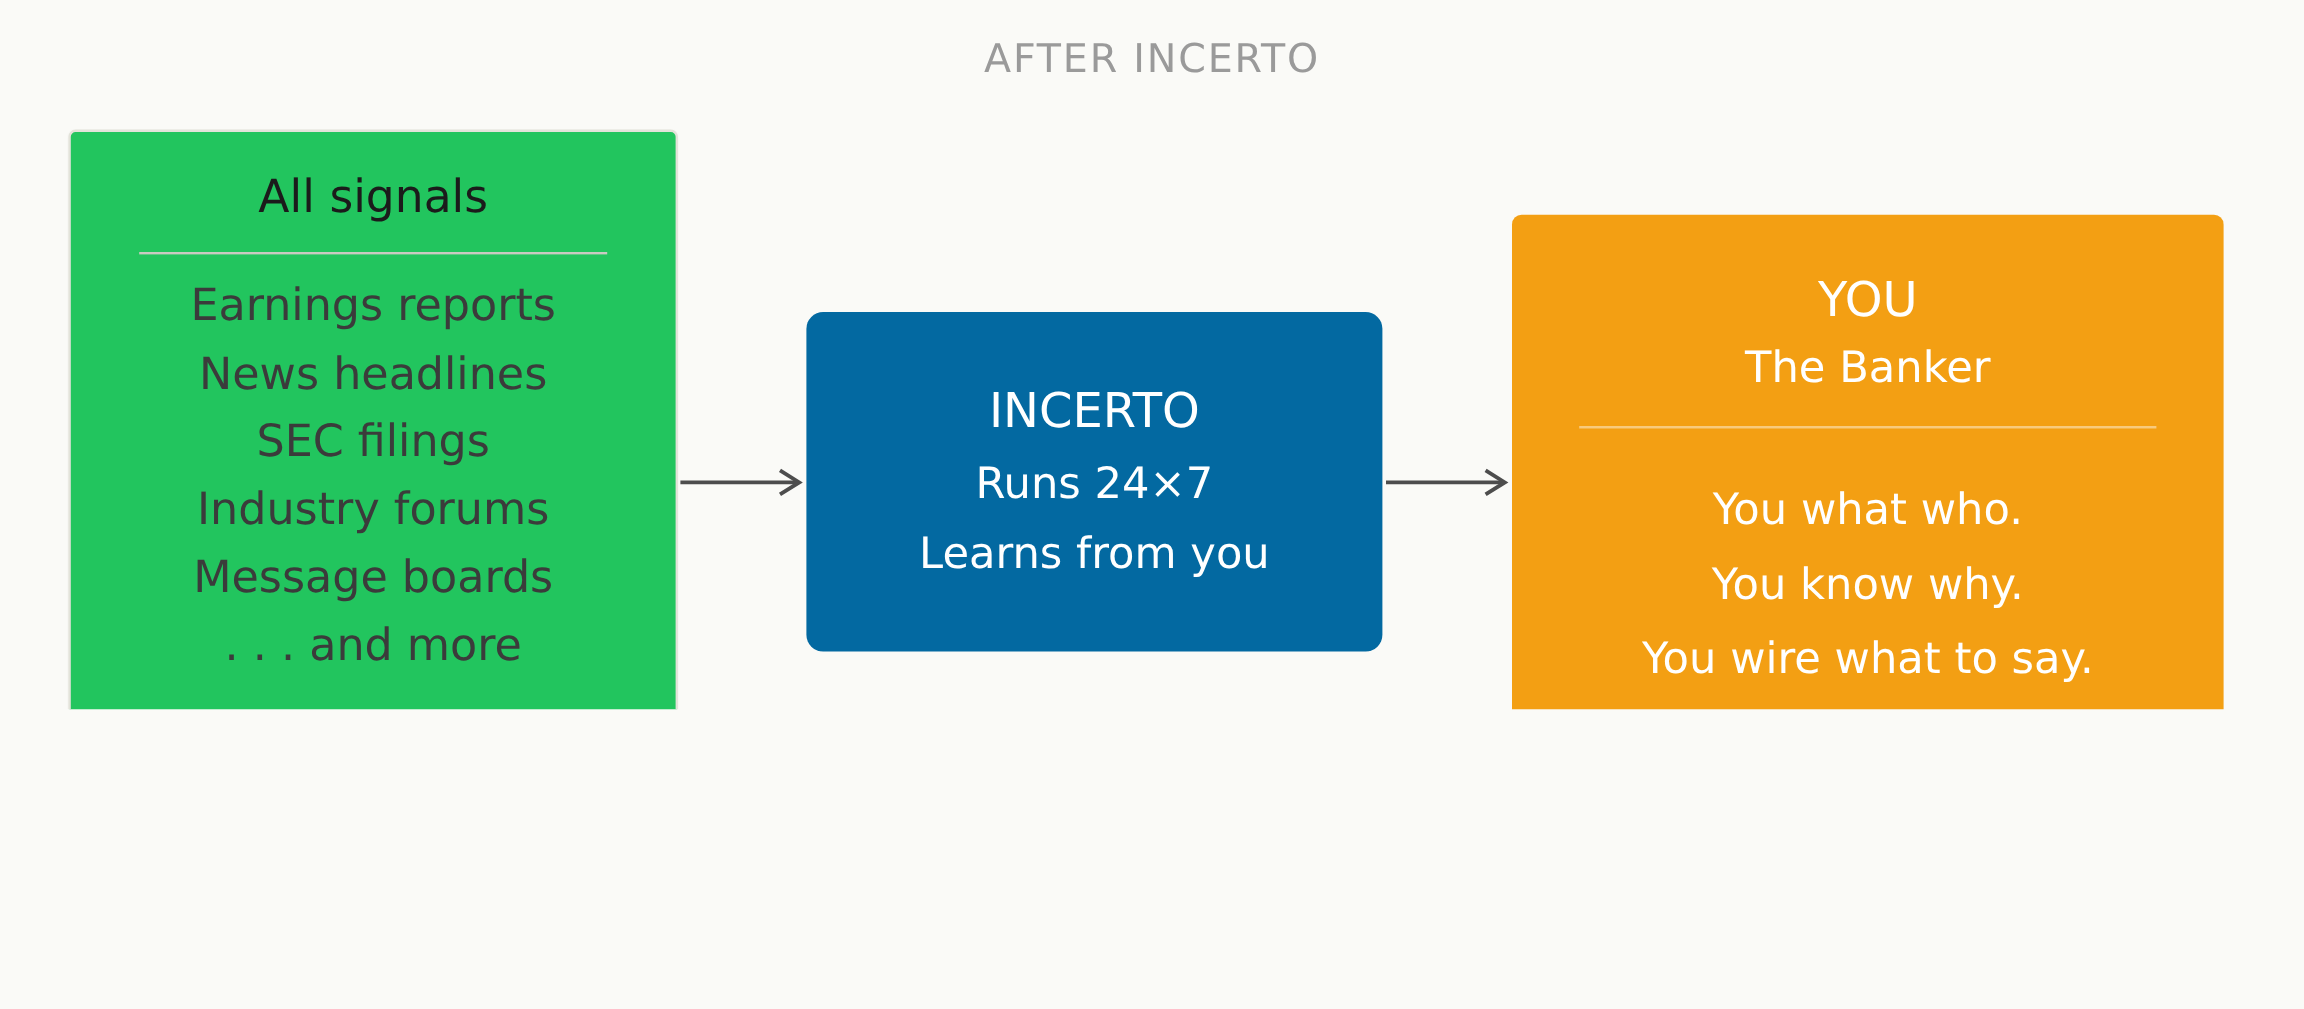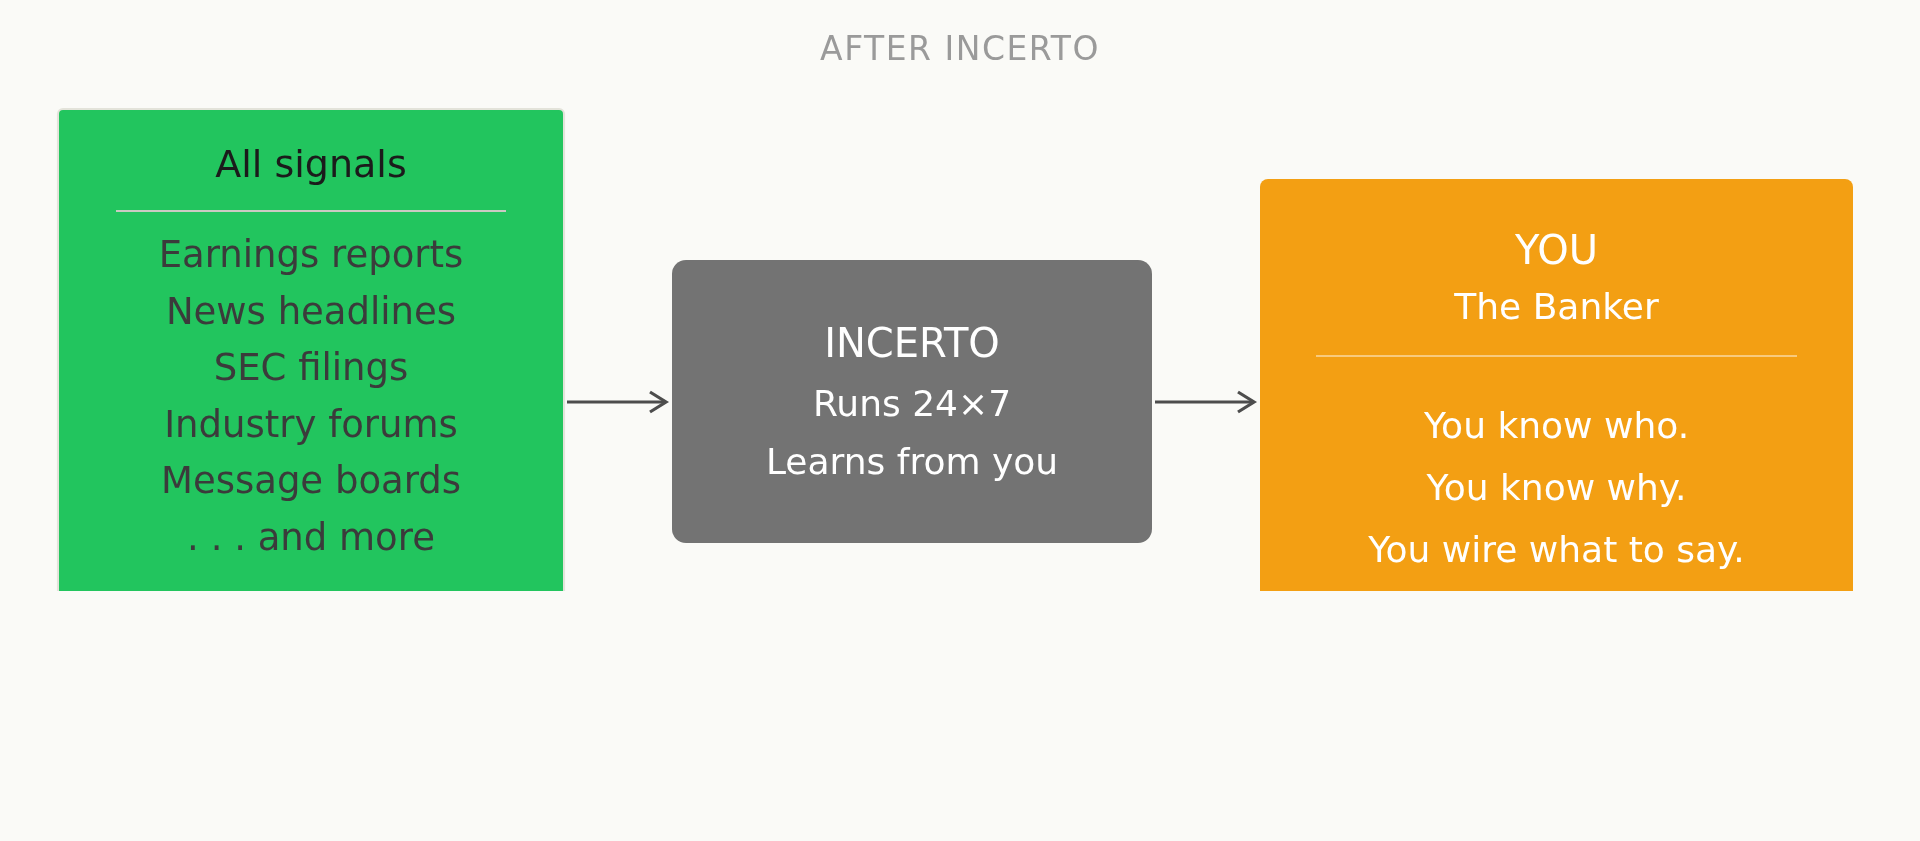--- a/index.html
+++ b/index.html
@@ -63,21 +63,21 @@
     position: absolute;
     color: #ffffff;
     text-align: center;
     display: flex;
     flex-direction: column;
     align-items: center;
   }
   .incerto-box {
     left: 672px; top: 260px;
     width: 480px; height: 283px;
-    background: #737373;
+    background: #0369a1;
     border-radius: 14px;
     justify-content: center;
   }
   .incerto-box .box-title {
     font-size: 40px;
     line-height: 52px;
     margin-bottom: 11px;
   }
   .incerto-box .box-line {
     font-size: 36px;
@@ -155,18 +155,18 @@
   <section class="flow-box incerto-box">
     <div class="box-title">INCERTO</div>
     <div class="box-line">Runs 24×7</div>
     <div class="box-line">Learns from you</div>
   </section>
 
   <section class="flow-box you-box">
     <div class="box-title">YOU</div>
     <div class="box-subtitle">The Banker</div>
     <hr class="you-divider">
-    <div class="box-line first">You know who.</div>
+    <div class="box-line first">You what who.</div>
     <div class="box-line">You know why.</div>
     <div class="box-line">You wire what to say.</div>
   </section>
 
 </div>
 
 </body></html>

